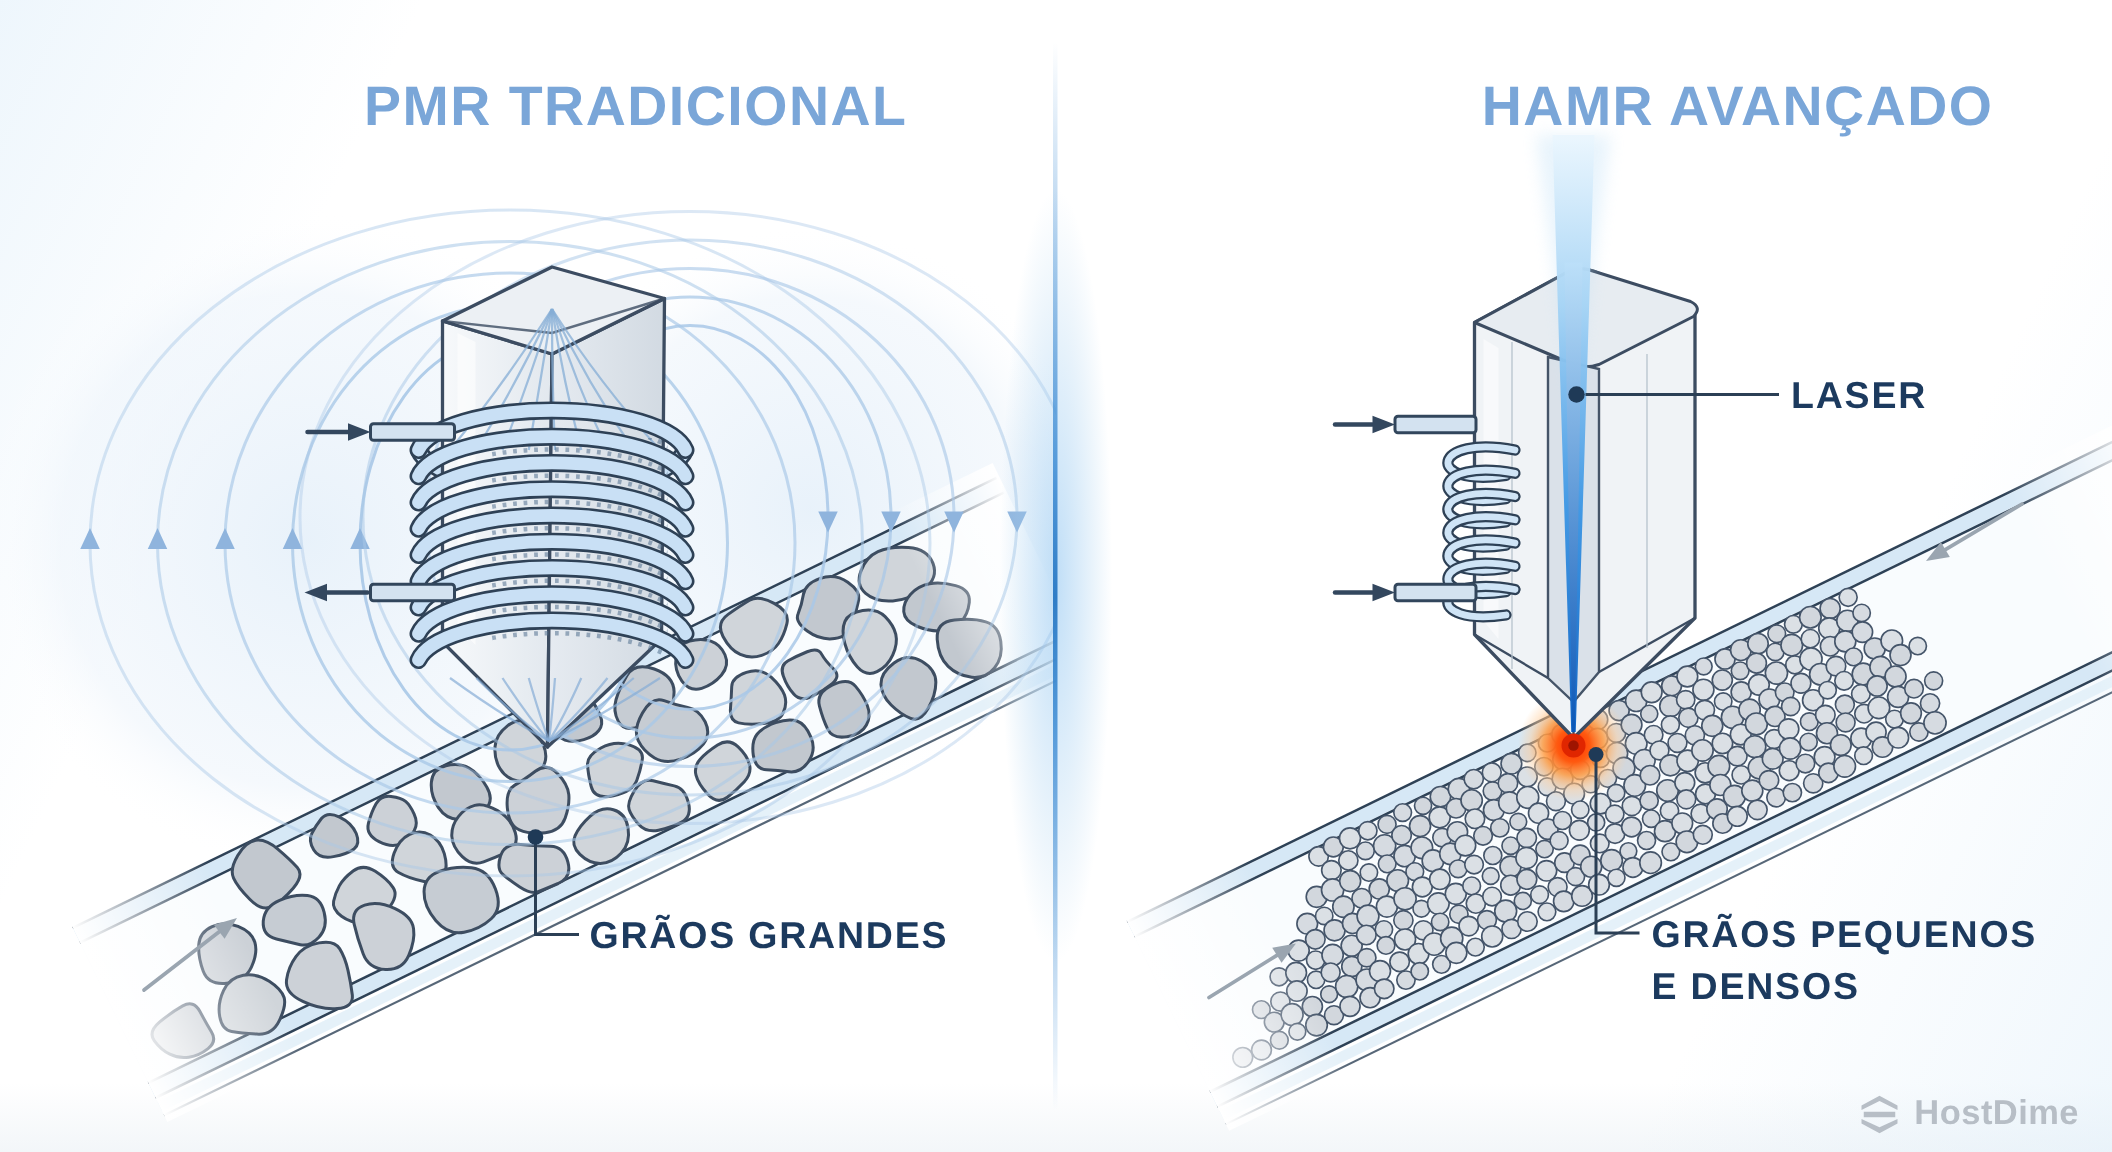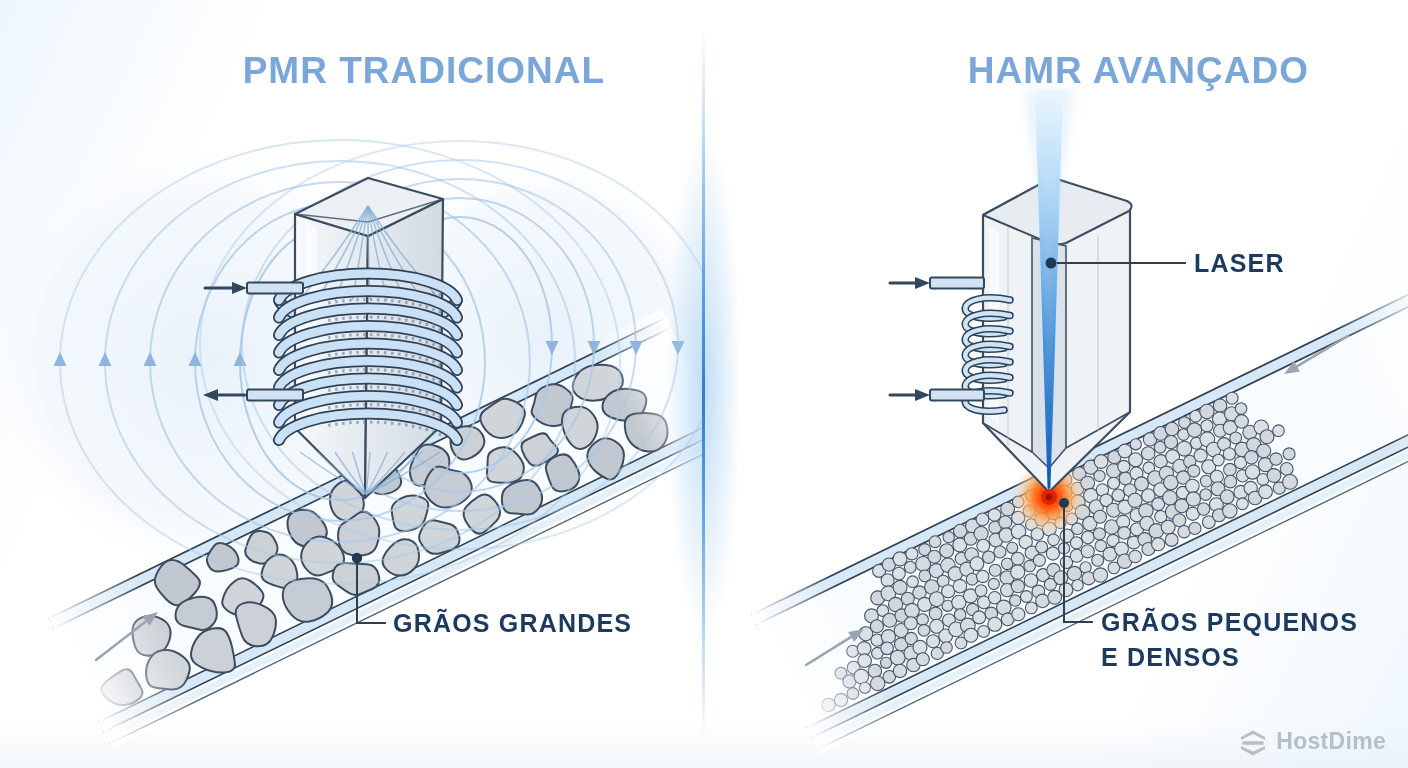--- a/index.html
+++ b/index.html
@@ -13,21 +13,21 @@
       linear-gradient(295deg, rgba(224,239,250,.5), rgba(255,255,255,0) 18%),
       linear-gradient(to top, rgba(206,220,230,.25), rgba(255,255,255,0) 6%),
       #ffffff;
   }
   .title{
     position:absolute;top:52px;width:605px;text-align:right;
     font-weight:600;font-size:37px;line-height:1;
     letter-spacing:1px;color:#7aa6d8;
   }
   .title-left{left:0;}
-  .title-right{left:704px;}
+  .title-right{left:724px;}
   .divider-glow{
     position:absolute;left:656px;top:0;width:96px;height:768px;
     background:radial-gradient(ellipse 48px 330px at 50% 50%,
       rgba(140,195,240,.55), rgba(170,210,240,.22) 55%, rgba(255,255,255,0) 78%);
   }
   .divider-line{
     position:absolute;left:702px;top:28px;width:3px;height:712px;border-radius:2px;
     background:linear-gradient(to bottom, rgba(80,150,215,0),
       rgba(62,140,212,.85) 40%, rgba(40,120,196,.95) 52%,
       rgba(62,140,212,.85) 64%, rgba(80,150,215,0));

